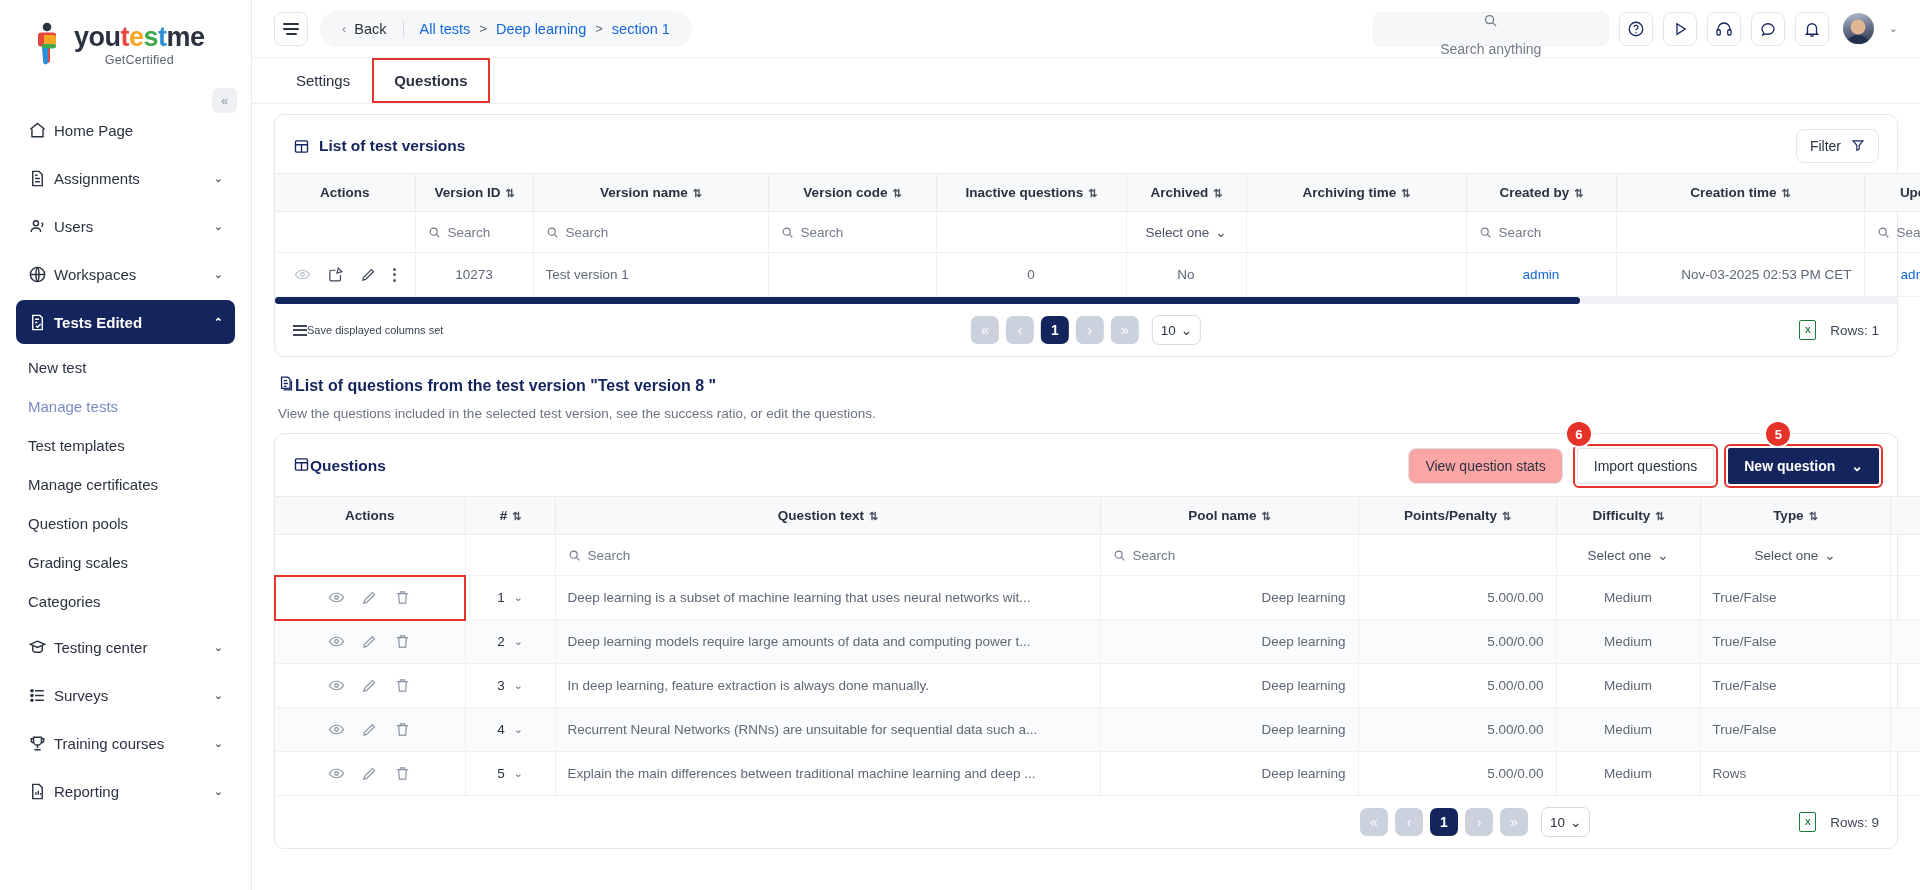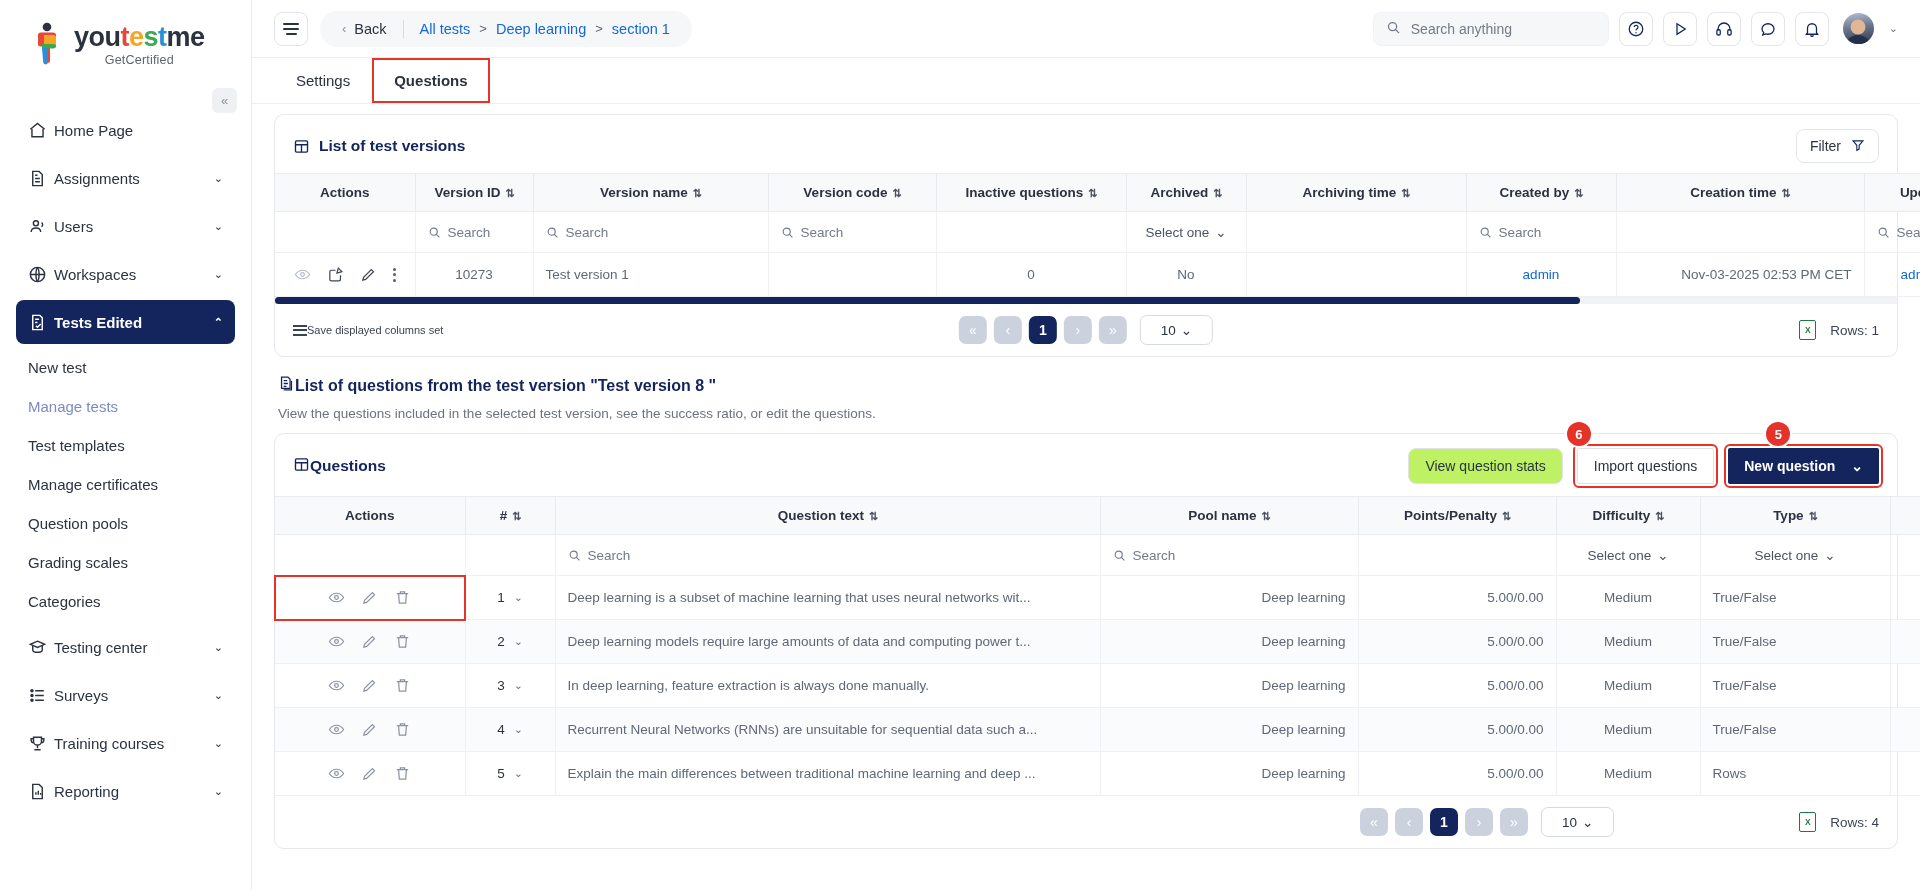--- a/index.html
+++ b/index.html
@@ -74,21 +74,21 @@
   }
   .back-link { display:flex; align-items:center; font-size:14.5px; color:#2b3240; cursor:pointer; }
   .back-link .arr { color:#8b93a1; margin-right: 8px; font-size: 13px; }
   .crumb-sep-v { width:1px; height:18px; background:#d9dde3; margin: 0 16px; }
   .crumb { font-size: 14.5px; color: #1267d9; cursor: pointer; }
   .crumb-gt { font-size: 13px; color: #5d6470; margin: 0 9px; }
   .top-right { margin-left: auto; display: flex; align-items: center; gap: 10px; }
   .searchbox {
     width: 236px; height: 34px; background: #f6f7f9; border-radius: 8px;
     display: flex; align-items: center; padding: 0 12px; gap: 10px;
-    color: #737b88; font-size: 14px; cursor: text; border: 1px solid #f1f2f5;
+    color: #737b88; font-size: 14px; cursor: text; border: 1px solid #f1f2f5; flex-direction: column;
   }
   .icon-btn {
     width: 34px; height: 34px; border: 1px solid #e2e5ea; border-radius: 8px;
     display: flex; align-items: center; justify-content: center;
     background: #fff; cursor: pointer; color: #14245c;
   }
   .avatar { width: 31px; height: 31px; border-radius: 50%; overflow: hidden; margin-left: 4px; cursor: pointer;
             background: linear-gradient(170deg,#b9c2d2 0%,#6d7790 45%,#2d3647 100%); position: relative;}
   .avatar .face { position:absolute; left:50%; top:46%; transform:translate(-50%,-50%);
                   width:15px; height:15px; border-radius:50%; background:#e0b695; }
@@ -138,35 +138,35 @@
   .tfoot { display:flex; align-items:center; height: 52px; padding: 0 18px; }
   .savecols { display:flex; align-items:center; font-size:11px; color:#3c4453; cursor:pointer;}
   .savecols .bars { display:flex; flex-direction:column; gap:2.5px;}
   .savecols .bars i { display:block; width:14px; height:2px; background:#3c4453;}
   .pager { position:absolute; left:50%; transform:translateX(-50%); display:flex; align-items:center; gap:7px;}
   .pg { width:28px; height:28px; border-radius:7px; background:#ccd2dd; color:#fff;
         display:flex; align-items:center; justify-content:center; font-size:14px; cursor:pointer; }
   .pg.cur { background:#14245c; font-weight:700; }
   .perpage { height:30px; min-width:44px; border:1px solid #d6dae1; border-radius:7px;
              display:flex; align-items:center; justify-content:center; gap:5px; font-size:13.5px;
-             color:#2b3240; cursor:pointer; padding: 0 20px; margin-left: 6px;}
+             color:#2b3240; cursor:pointer; padding: 0 8px; margin-left: 6px;}
   .foot-right { margin-left:auto; display:flex; align-items:center; gap:14px; font-size:13.5px; color:#3c4453;}
   .xls { width:17px; height:20px; border:1.6px solid #1d7a3e; border-radius:2px; color:#1d7a3e;
          font-size:8.5px; font-weight:700; display:flex; align-items:center; justify-content:center; cursor:pointer;}
 
   .pgfoot { position: relative; }
 
   .sec-title-row { display:flex; align-items:center; margin: 18px 0 0 4px; }
   .sec-title { font-size: 16px; font-weight: 700; color:#14245c; }
   .sec-sub { font-size: 13.5px; color:#6b7280; margin: 10px 0 0 4px; }
 
   .qhead { display:flex; align-items:center; padding: 14px 18px 12px 18px; }
   .btn { height: 36px; border-radius: 8px; font-size: 14px; display:flex; align-items:center;
          justify-content:center; cursor:pointer; padding: 0 16px; white-space:nowrap;}
-  .btn-ghost { border:1px solid #dfe3e9; background:#bef264; color:#2b3240; }
+  .btn-ghost { border:1px solid #dfe3e9; background:#fca5a5; color:#2b3240; }
   .btn-ghost2 { border:1px solid #dfe3e9; background:#fff; color:#2b3240; }
   .btn-primary { background:#14245c; color:#fff; font-weight:700; gap:16px; }
   .hl { outline: 2.5px solid #e5332a; outline-offset: 2px; border-radius: 2px; }
   .badge { position:absolute; width:24px; height:24px; border-radius:50%; background:#e5332a;
            color:#fff; font-size:13px; font-weight:700; display:flex; align-items:center;
            justify-content:center; z-index: 20; box-shadow: 0 0 0 2px #fff; }
 
   .rowmark { outline: 2.5px solid #e5332a; outline-offset:-1px; }
   .numcell { display:flex; align-items:center; justify-content:center; gap:9px; color:#2b3240; }
   .numcell .cv { color:#6b7280; font-size:11px; }
@@ -857,20 +857,20 @@
             <div class="pg cur">1</div>
             <div class="pg">›</div>
             <div class="pg">»</div>
             <div class="perpage">
                 <span>10</span>
                 <span>⌄</span>
               </div>
           </div>
           <div class="foot-right">
             <div class="xls">X</div>
-            <span>Rows: 4</span>
+            <span>Rows: 9</span>
           </div>
         </div>
       </div>
 
     </div>
   </div>
 </div>
 
 </body></html>

